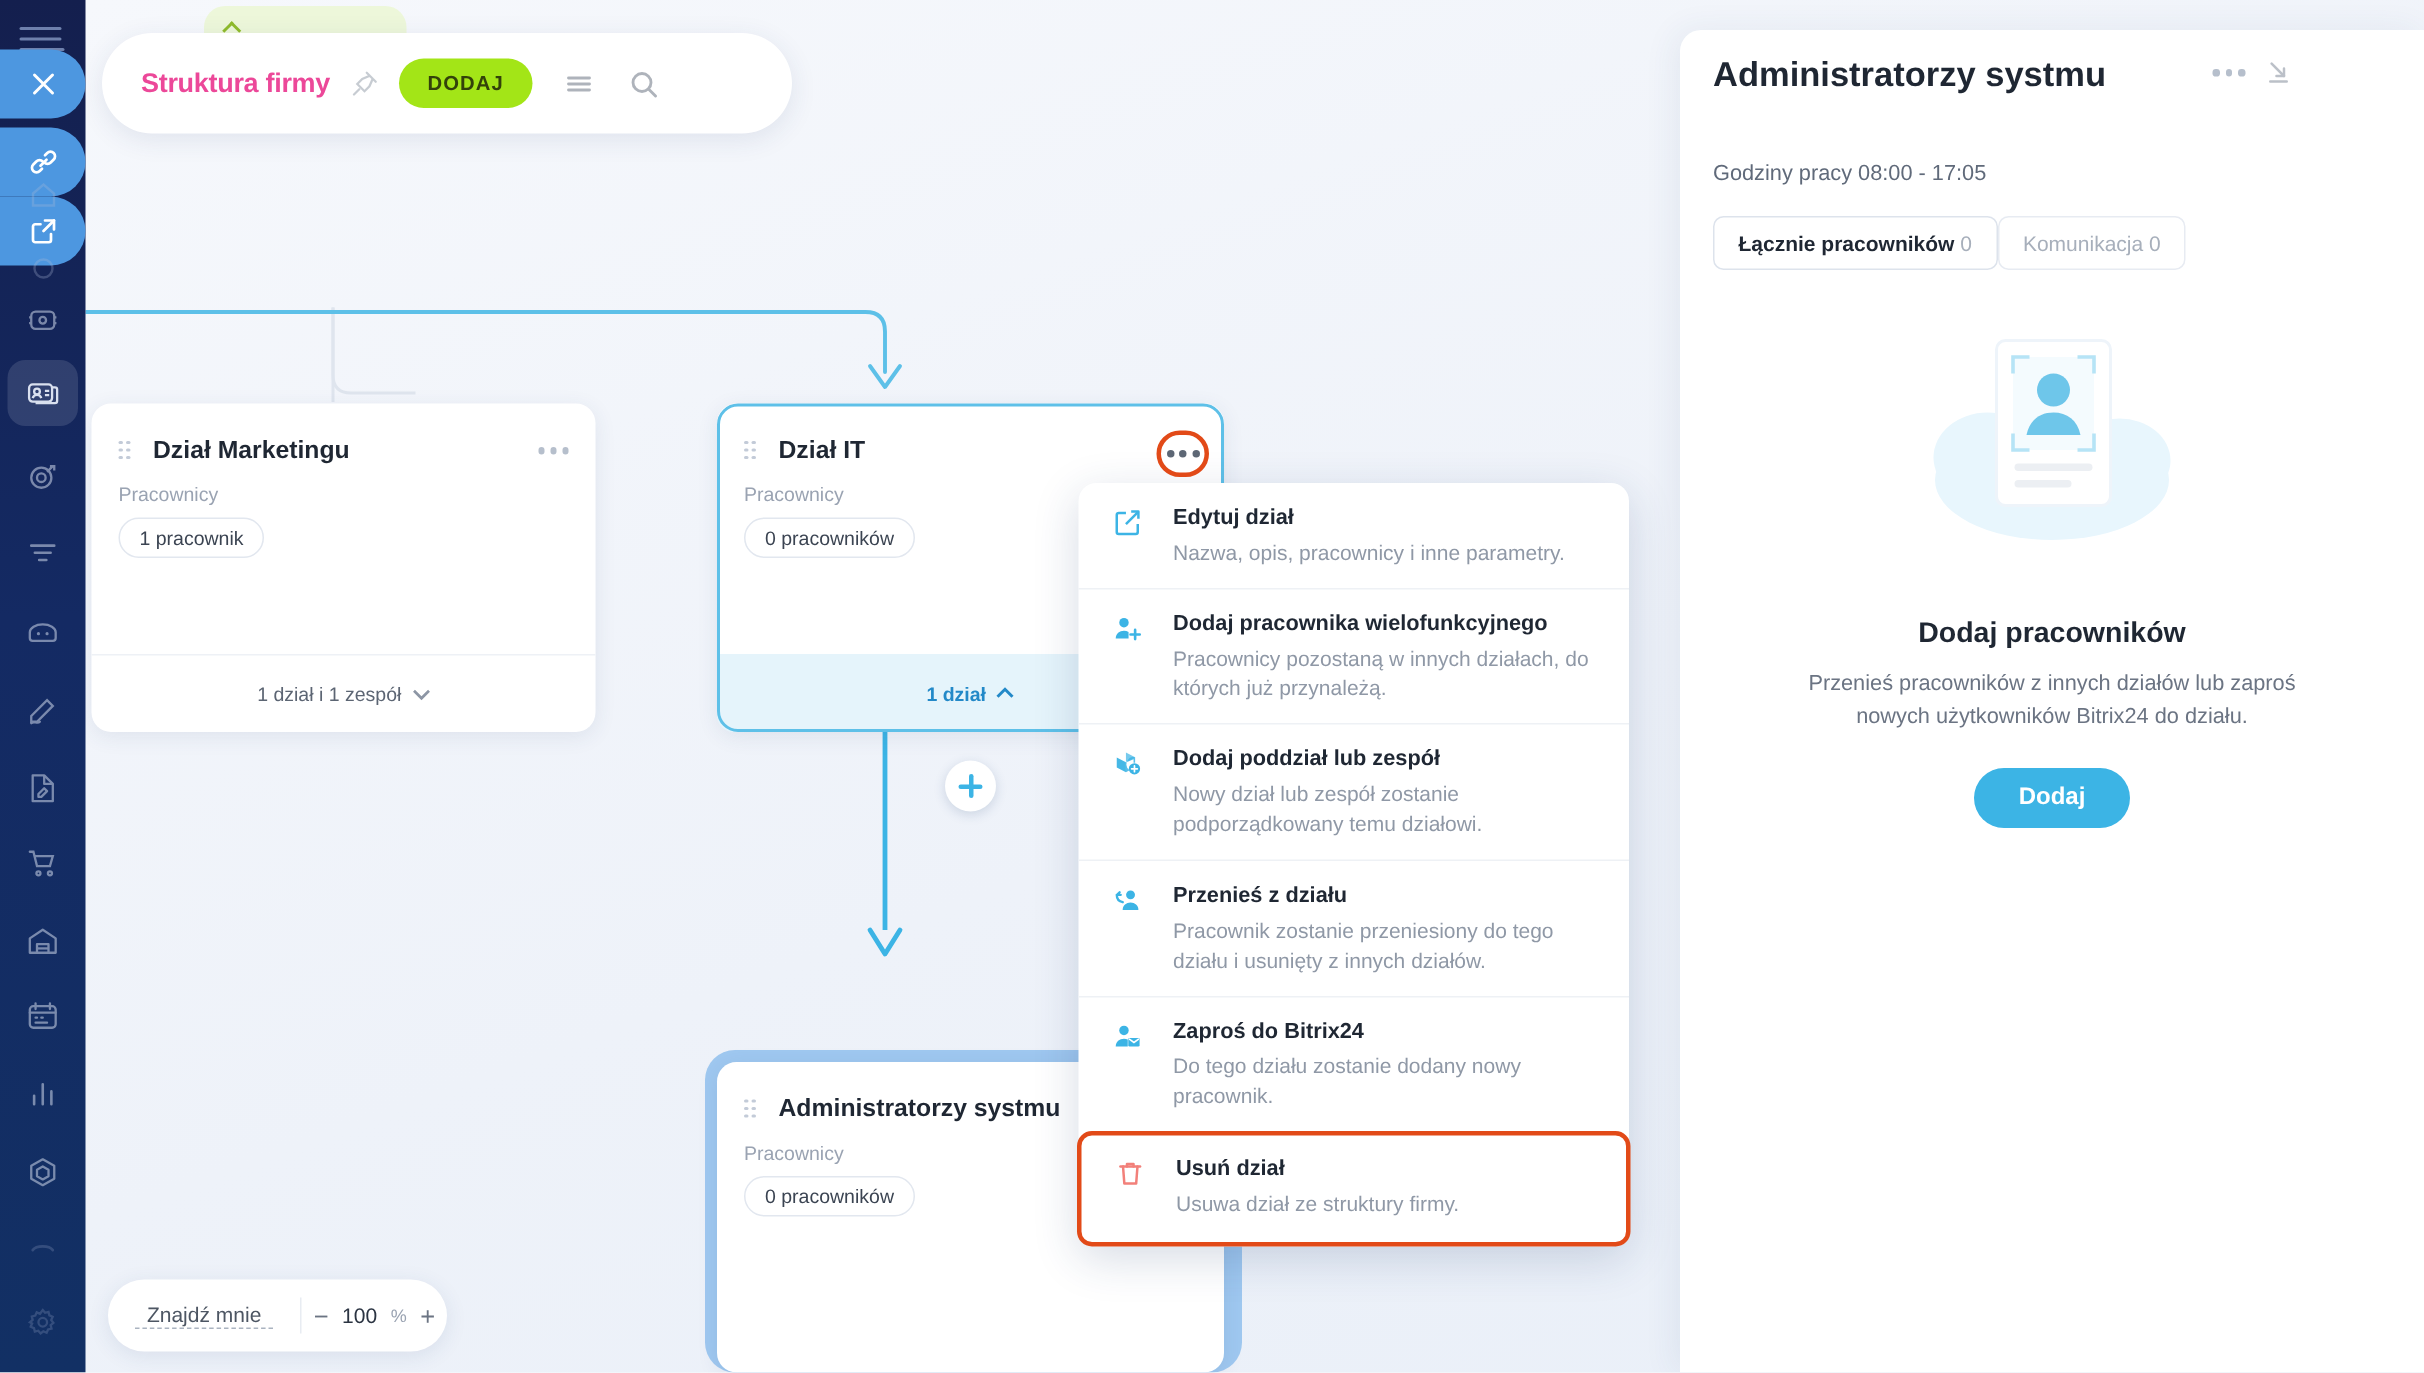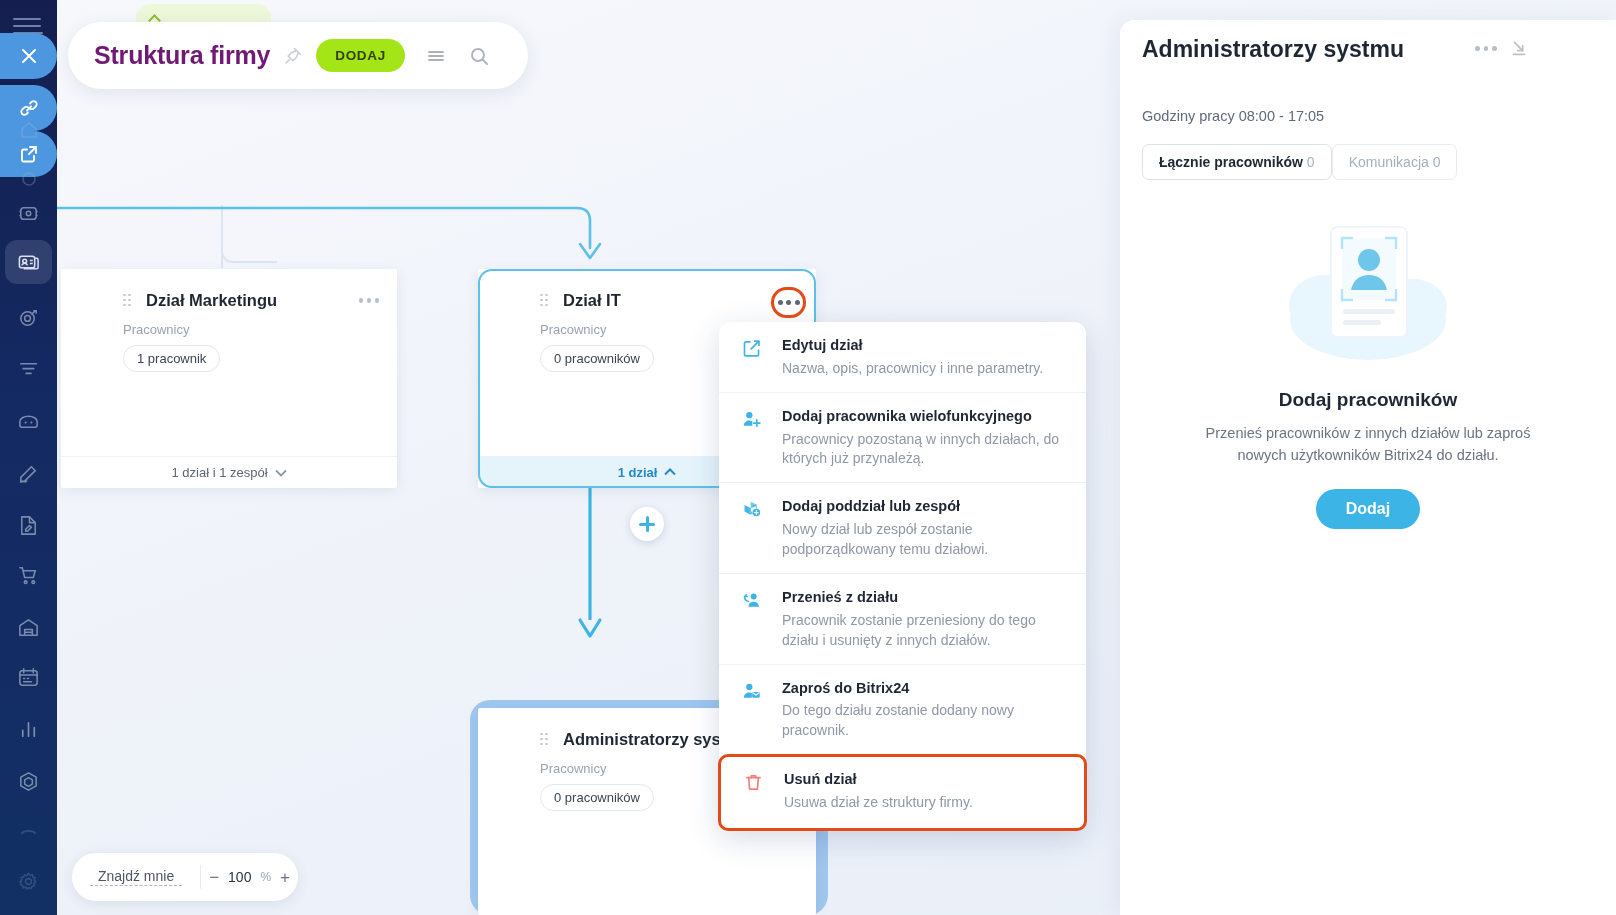--- a/index.html
+++ b/index.html
@@ -66,59 +66,58 @@
     transform: rotate(45deg);
   }
   .header-card {
     position: absolute; left: 68px; top: 22px; width: 460px; height: 67px;
     background: #fff; border-radius: 34px;
     box-shadow: 0 4px 18px rgba(35,60,110,.10);
     display: flex; align-items: center; padding: 0 26px; gap: 13px;
     z-index: 12;
   }
   .header-title {
-    font-size: 25px; font-weight: 700; color: #701a75; letter-spacing: -.2px;
+    font-size: 18px; font-weight: 700; color: #ec4899; letter-spacing: -.2px;
   }
   .pin-icon { width: 20px; height: 20px; opacity: .42; }
   .dodaj-btn {
     background: #a3e517; color: #33420a; border: none;
     font-size: 13.5px; font-weight: 700; letter-spacing: .7px;
     padding: 9px 19px; border-radius: 18px; cursor: pointer;
     font-family: inherit;
   }
   .hdr-icon { margin-left: 6px; opacity: .55; cursor: pointer; }
 
   
   .conn { position: absolute; left: 0; top: 0; width: 1559px; height: 915px; pointer-events: none; }
 
   
   .card {
-    position: absolute; background: #fff; border-radius: 2px;
+    position: absolute; background: #fff; border-radius: 13px;
     box-shadow: 0 3px 14px rgba(40,65,115,.09);
-    padding-left: 44px;
   }
   .card-head { display: flex; align-items: center; padding: 22px 18px 0 18px; }
   .grip { width: 9px; height: 14px; margin-right: 14px; position: relative; flex: 0 0 auto;}
   .grip i {
     position: absolute; width: 2.5px; height: 2.5px; background: #c3cbd8; border-radius: 50%;
   }
   .grip i:nth-child(1){left:0;top:0}   .grip i:nth-child(2){left:5px;top:0}
   .grip i:nth-child(3){left:0;top:5px} .grip i:nth-child(4){left:5px;top:5px}
   .grip i:nth-child(5){left:0;top:10px}.grip i:nth-child(6){left:5px;top:10px}
   .card-title { font-size: 16.5px; font-weight: 700; color: #1f2733; flex: 1; }
   .dots3 { display: flex; gap: 3.5px; cursor: pointer; }
   .dots3 b { width: 4.5px; height: 4.5px; border-radius: 50%; background: #b6bfcc; display:block; }
   .card-sub { font-size: 13px; color: #9aa3b2; padding: 12px 18px 0 18px; }
   .chip {
     display: inline-block; margin: 8px 18px 0 18px;
     border: 1px solid #e2e7ef; border-radius: 14px;
     padding: 5px 13px; font-size: 13px; color: #3b4452; background: #fff;
   }
   .card-foot {
-    position: absolute; left: 0; right: 0; bottom: 0; height: 32px;
+    position: absolute; left: 0; right: 0; bottom: 0; height: 52px;
     border-top: 1px solid #eef1f6;
     display: flex; align-items: center; justify-content: center;
     font-size: 13px; color: #5c6573; gap: 7px; cursor: pointer;
   }
   .card-foot.active {
     background: #e5f4fb; border-top: none; color: #2389c8; font-weight: 600;
     border-radius: 0 0 11px 11px;
   }
 
   
@@ -179,21 +178,21 @@
   .rp-hours { position: absolute; left: 22px; top: 88px; font-size: 14.5px; color: #606a7a; }
   .rp-tabs { position: absolute; left: 22px; top: 124px; display: flex; gap: 0; }
   .rp-tab {
     border: 1px solid #dde3ec; border-radius: 7px; padding: 9px 16px;
     font-size: 14px; color: #1f2733; font-weight: 700; background: #fff; cursor: pointer;
     font-family: inherit;
   }
   .rp-tab span { color: #a7afbb; font-weight: 400; }
   .rp-tab.dim { color: #a7afbb; font-weight: 400; border-color: #e7ebf2; }
   .rp-empty { position: absolute; left: 0; right: 0; top: 185px; text-align: center; }
-  .rp-emp-title { font-size: 19px; font-weight: 700; color: #1f2733; margin-top: 0; }
+  .rp-emp-title { font-size: 19px; font-weight: 700; color: #1f2733; margin-top: 22px; }
   .rp-emp-desc { font-size: 14.5px; color: #6b7483; line-height: 1.5; margin: 12px auto 0; width: 370px; }
   .rp-add {
     margin-top: 22px; background: #3cb4e5; color: #fff; border: none;
     font-size: 16px; font-weight: 700; padding: 11px 30px; border-radius: 22px;
     cursor: pointer; font-family: inherit;
   }
 
   
   .zoombar {
     position: absolute; left: 72px; top: 853px; width: 226px; height: 48px;

